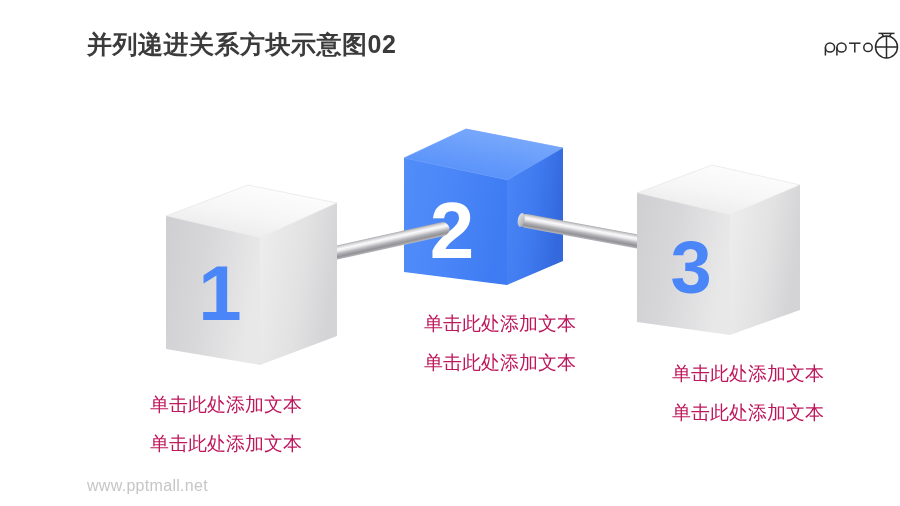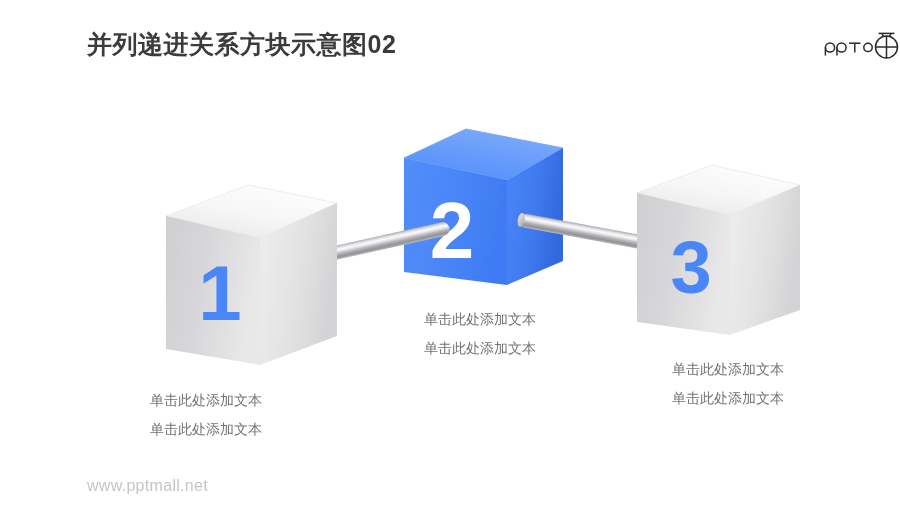--- a/index.html
+++ b/index.html
@@ -51,23 +51,23 @@
   }
   #diagram-svg {
     position: absolute;
     left: 0;
     top: 0;
   }
 
   
   .caption {
     position: absolute;
-    font-size: 14px;
+    font-size: 19px;
     line-height: 2.05;
-    color: #737373;
+    color: #be185d;
     white-space: nowrap;
     font-family: "Liberation Sans", "DejaVu Sans", sans-serif;
   }
   .caption .line { display: block; }
   #caption-1 { left: 118px; top: 386px; }
   #caption-2 { left: 392px; top: 305px; }
   #caption-3 { left: 640px; top: 355px; }
 
   
   #footer-watermark {

